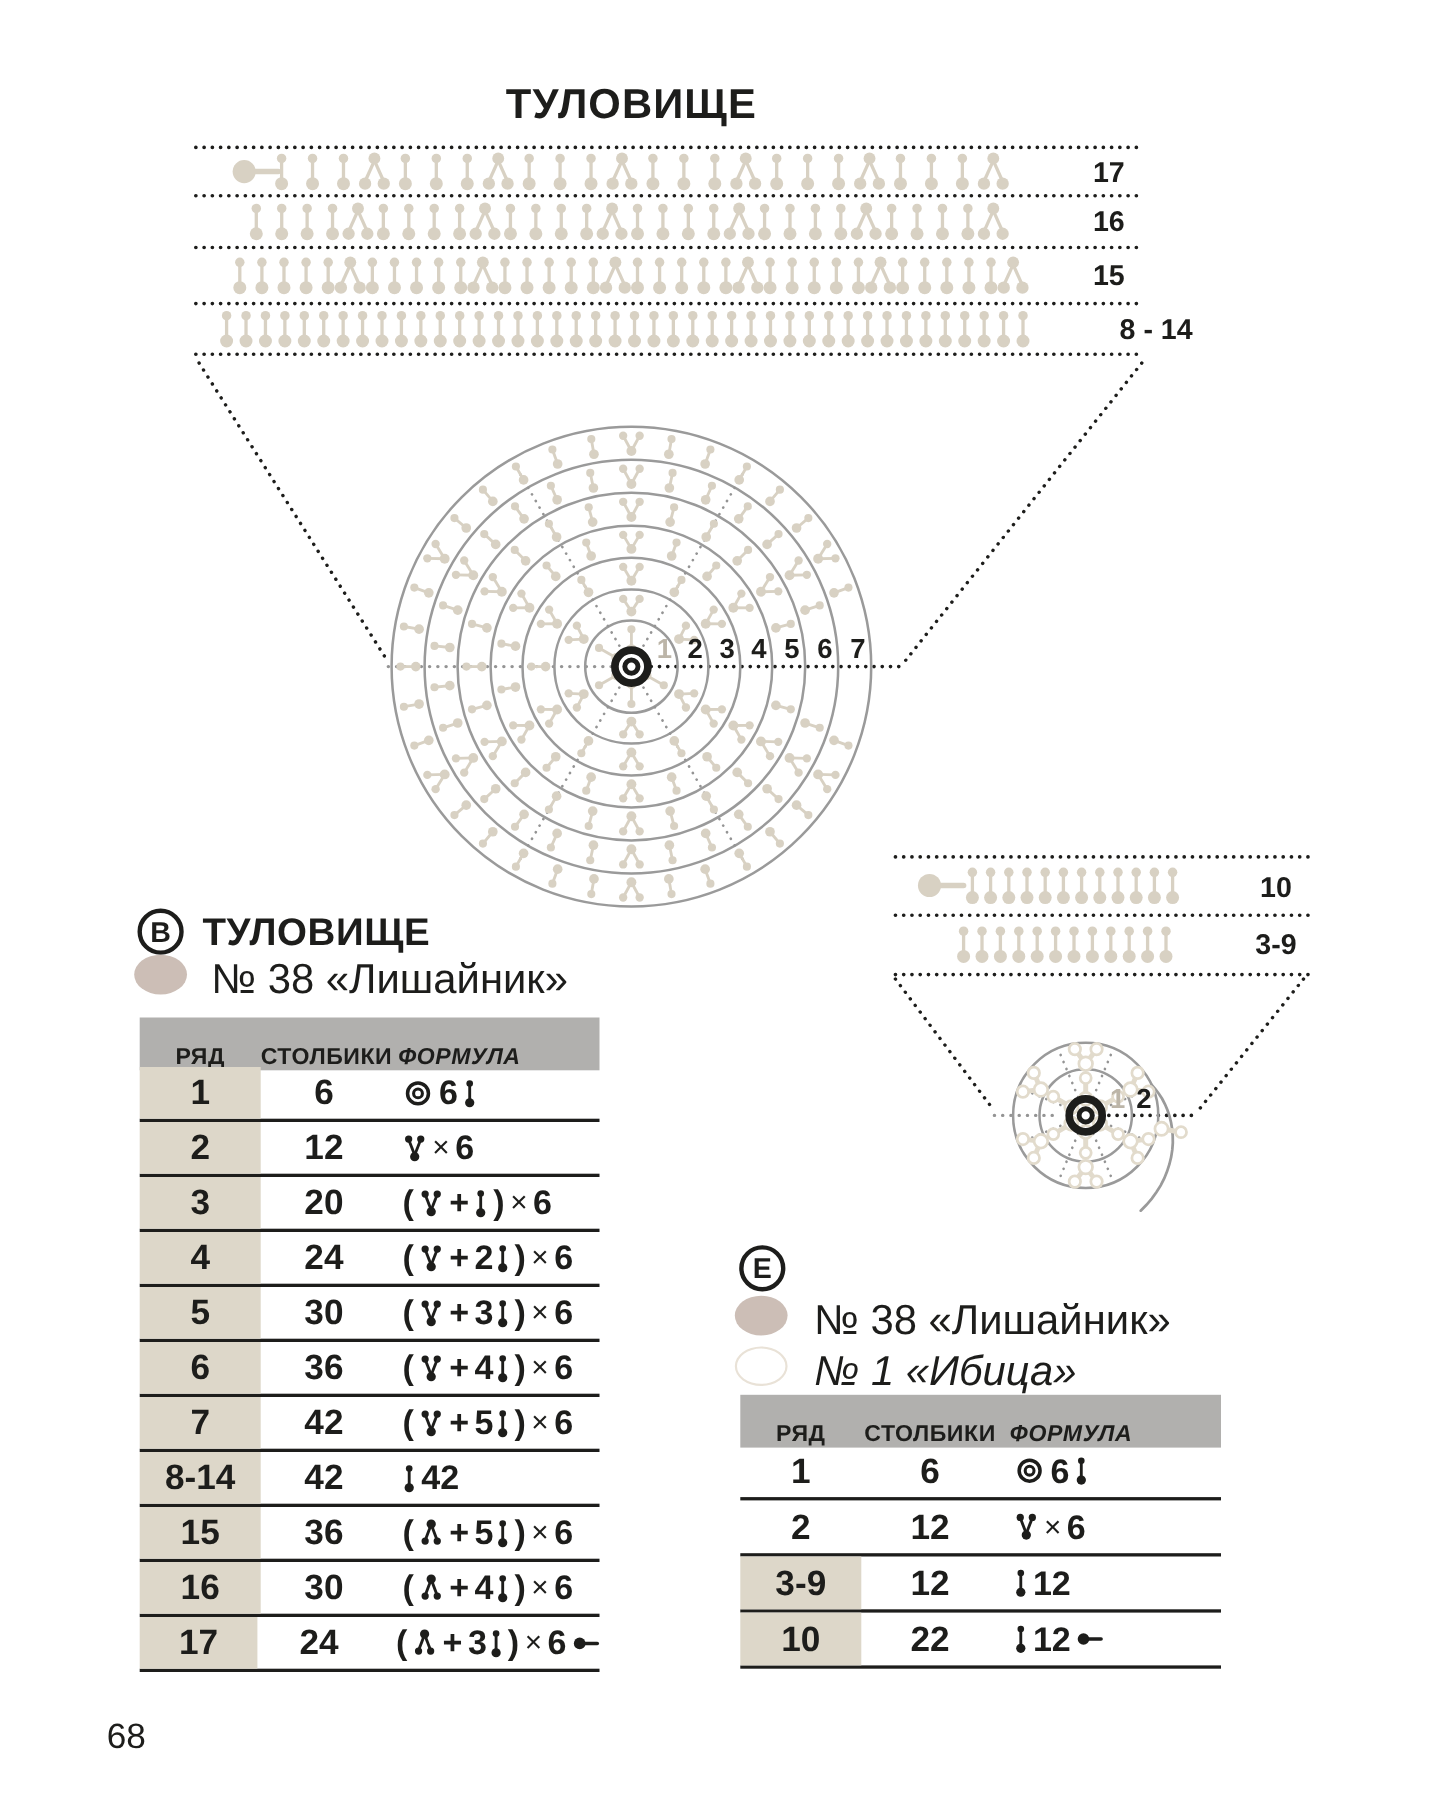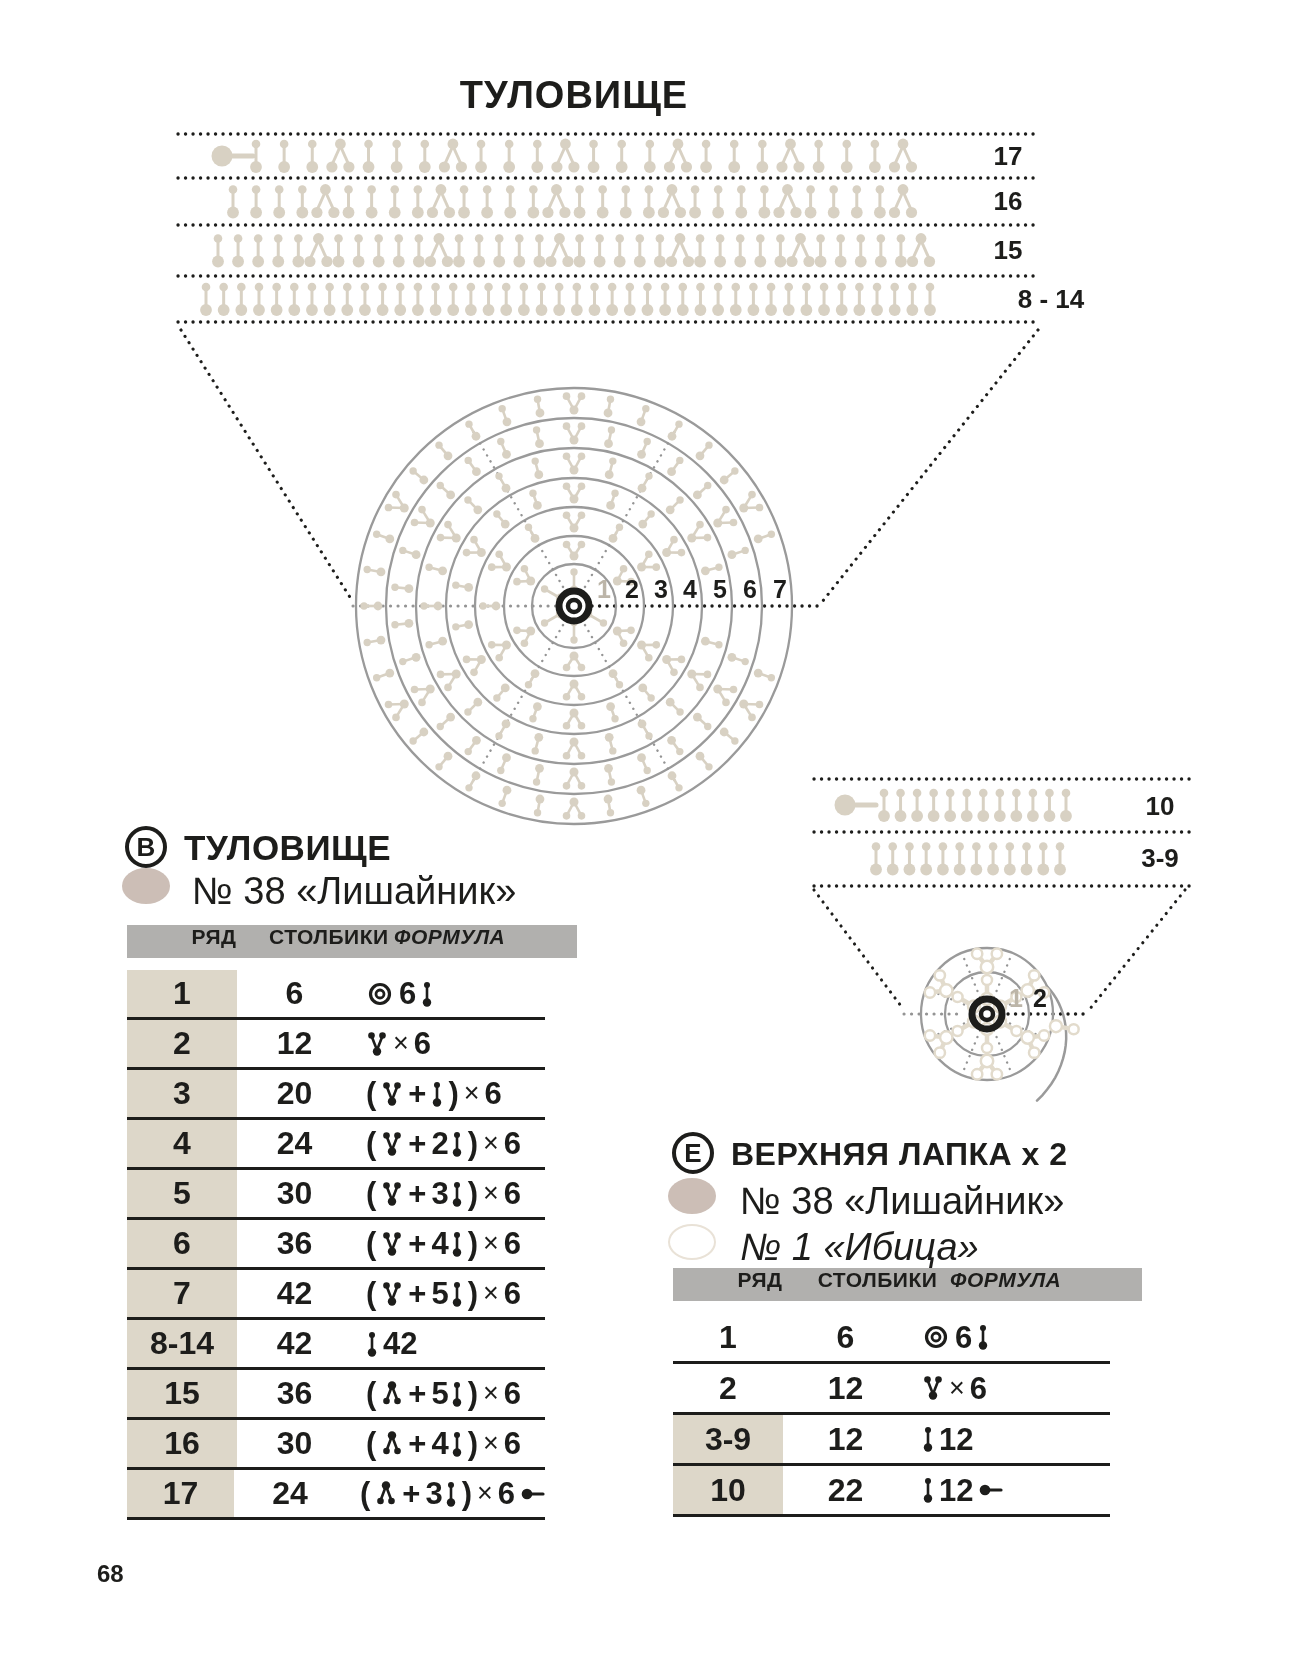--- a/index.html
+++ b/index.html
@@ -14,40 +14,40 @@
   .abs{position:absolute;}
   .big-title{font-weight:bold;letter-spacing:1px;text-align:center;color:var(--ink);}
   .strip-label{font-weight:bold;font-size:26px;display:flex;align-items:center;justify-content:center;}
   .badge{width:42px;height:42px;border:4px solid var(--ink);border-radius:50%;
          display:flex;align-items:center;justify-content:center;font-weight:bold;font-size:26px;box-sizing:border-box;}
   .sec-title{font-weight:bold;letter-spacing:.5px;}
   .swatch{width:48px;height:36px;border-radius:50%;box-sizing:border-box;}
   .swatch.beige{background:var(--sw38);}
   .swatch.white{background:#ffffff;border:2.5px solid var(--swb);}
   .yarn-label{font-size:38px;}
-  .thead{background:var(--hdr);display:flex;align-items:flex-start;height:33px;
-         font-weight:bold;font-size:21px;letter-spacing:.5px;padding-left:32px;}
+  .thead{background:var(--hdr);display:flex;align-items:flex-end;height:48px;
+         font-weight:bold;font-size:21px;letter-spacing:.5px;}
   .th.c1{width:110px;text-align:center;}
   .thead.b .th.c2{width:115px;text-align:center;}
   .thead.e .th.c2{width:125px;text-align:center;}
   .th.c3{padding-left:10px;font-style:italic;}
   .trow{display:flex;height:47px;border-bottom:3px solid var(--ink);}
   .trow.e{height:48px;}
   .rcell{width:110px;display:flex;align-items:center;justify-content:center;
          font-weight:bold;font-size:32px;}
   .rcell.shaded{background:var(--shade);}
   .scell{display:flex;align-items:center;justify-content:center;font-weight:bold;font-size:32px;}
   .trow.b .scell{width:115px;}
   .trow.e .scell{width:125px;}
   .fcell{flex:1;display:flex;align-items:center;padding-left:14px;gap:5px;}
   .ft{font-weight:bold;font-size:31px;line-height:1;}
   .fx{font-size:27px;font-weight:400;line-height:1;}
   .numico{display:inline-flex;align-items:center;gap:2px;}
   .fcell svg{display:block;}
-  #page-num{font-weight:bold;font-size:24px;}
+  #page-num{font-weight:normal;font-size:32px;}
 </style>
 </head>
 <body>
 
 <div id="page">
 
   <svg id="diagram" width="1299" height="1654" viewBox="0 0 1299 1654">
       <g>
         <line x1="178" y1="134" x2="1040" y2="134" stroke="#1d1d1b" stroke-width="3.3" stroke-dasharray="0.1 7.4" stroke-linecap="round"></line>
         <line x1="178" y1="178" x2="1040" y2="178" stroke="#1d1d1b" stroke-width="3.3" stroke-dasharray="0.1 7.4" stroke-linecap="round"></line>
@@ -1373,21 +1373,20 @@
           <span class="ft">6</span>
           <svg width="25" height="28" viewBox="0 0 25 28">
             <circle cx="7" cy="14" r="5.3" fill="#1d1d1b"></circle>
             <line x1="11.5" y1="14" x2="23" y2="14" stroke="#1d1d1b" stroke-width="3.2" stroke-linecap="round"></line>
           </svg>
         </div>
       </div>
     </div>
 
   <div class="abs badge" style="left:672px;top:1132px;">Е</div>
-  <div class="abs sec-title" style="left:731px;top:1136px;font-size:32px;">ВЕРХНЯЯ ЛАПКА x 2</div>
   <div class="abs swatch beige" style="left:668px;top:1178px;"></div>
   <div class="abs yarn-label" style="left:740px;top:1180px;">№ 38 «Лишайник»</div>
   <div class="abs swatch white" style="left:668px;top:1224px;"></div>
   <div class="abs yarn-label" style="left:740px;top:1226px;font-style:italic;">№ 1 «Ибица»</div>
   <div class="abs thead e" style="left:673px;top:1268px;width:437px;">
     <span class="th c1">РЯД</span>
     <span class="th c2">СТОЛБИКИ</span>
     <span class="th c3">ФОРМУЛА</span>
   </div>
   <div id="table-e" class="abs" style="left:673px;top:1313px;width:437px;">

